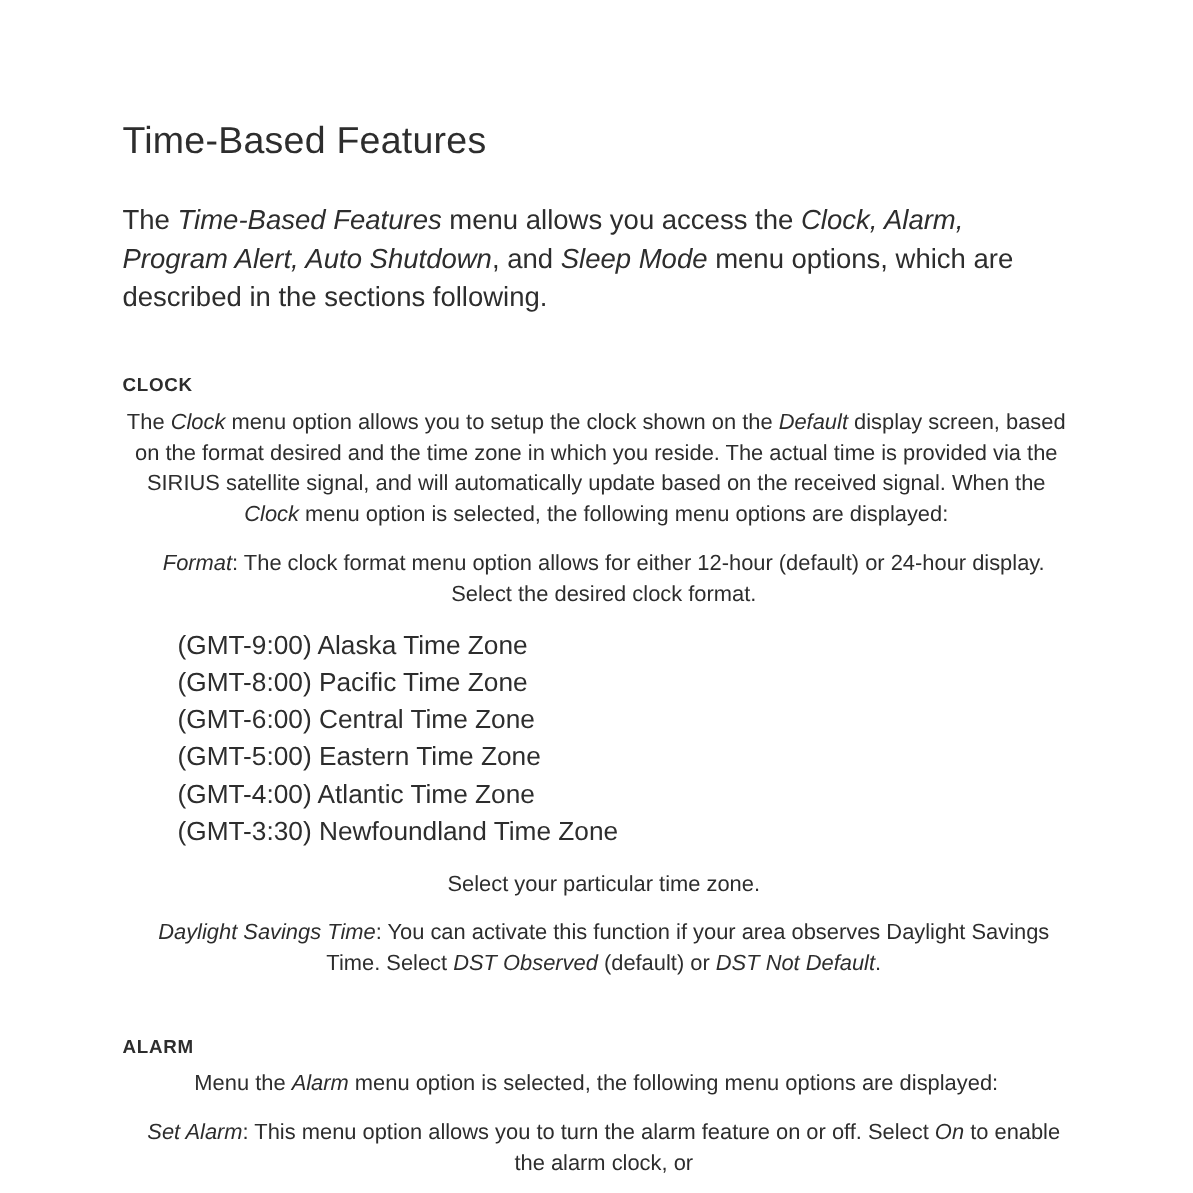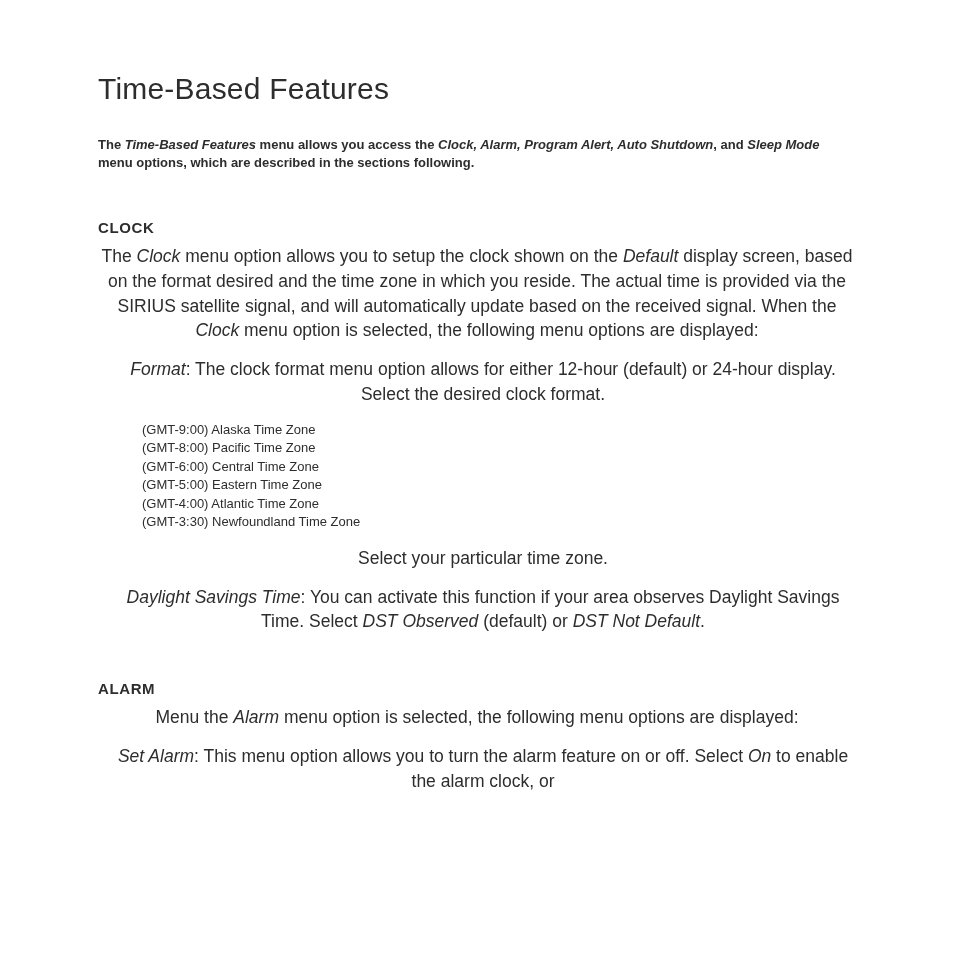--- a/index.html
+++ b/index.html
@@ -10,52 +10,51 @@
     background: #ffffff;
     font-family: "Helvetica Neue", Helvetica, Arial, sans-serif;
     color: #2d2d2d;
     -webkit-font-smoothing: antialiased;
   }
   .page {
     position: relative;
     width: 954px;
     height: 676px;
     box-sizing: border-box;
-    padding: 72px 98px 0 98px;
+    padding: 96px 98px 0 98px;
   }
   .title {
     font-size: 30px;
     font-weight: 400;
     letter-spacing: 0.2px;
     margin: 0 0 30px 0;
   }
   .intro {
-    font-size: 13px;
+    font-size: 22px;
     line-height: 1.42;
     margin: 0 0 46px 0;
-    font-weight: bold;
   }
   .section-head {
     font-size: 15px;
     font-weight: 700;
     letter-spacing: 0.6px;
     margin: 0 0 8px 0;
   }
   .para {
     font-size: 17.5px;
     line-height: 1.42;
     margin: 0 0 14px 0;
     text-align: center;
   }
   .indent {
     margin-left: 12px;
   }
   .tzlist {
     margin: 0 0 14px 0;
-    font-size: 13px;
+    font-size: 21px;
     line-height: 1.42;
     margin-left: 44px;
   }
   .tzlist div {
     margin: 0;
   }
   .gap-top {
     margin-top: 46px;
   }
   .footer {

